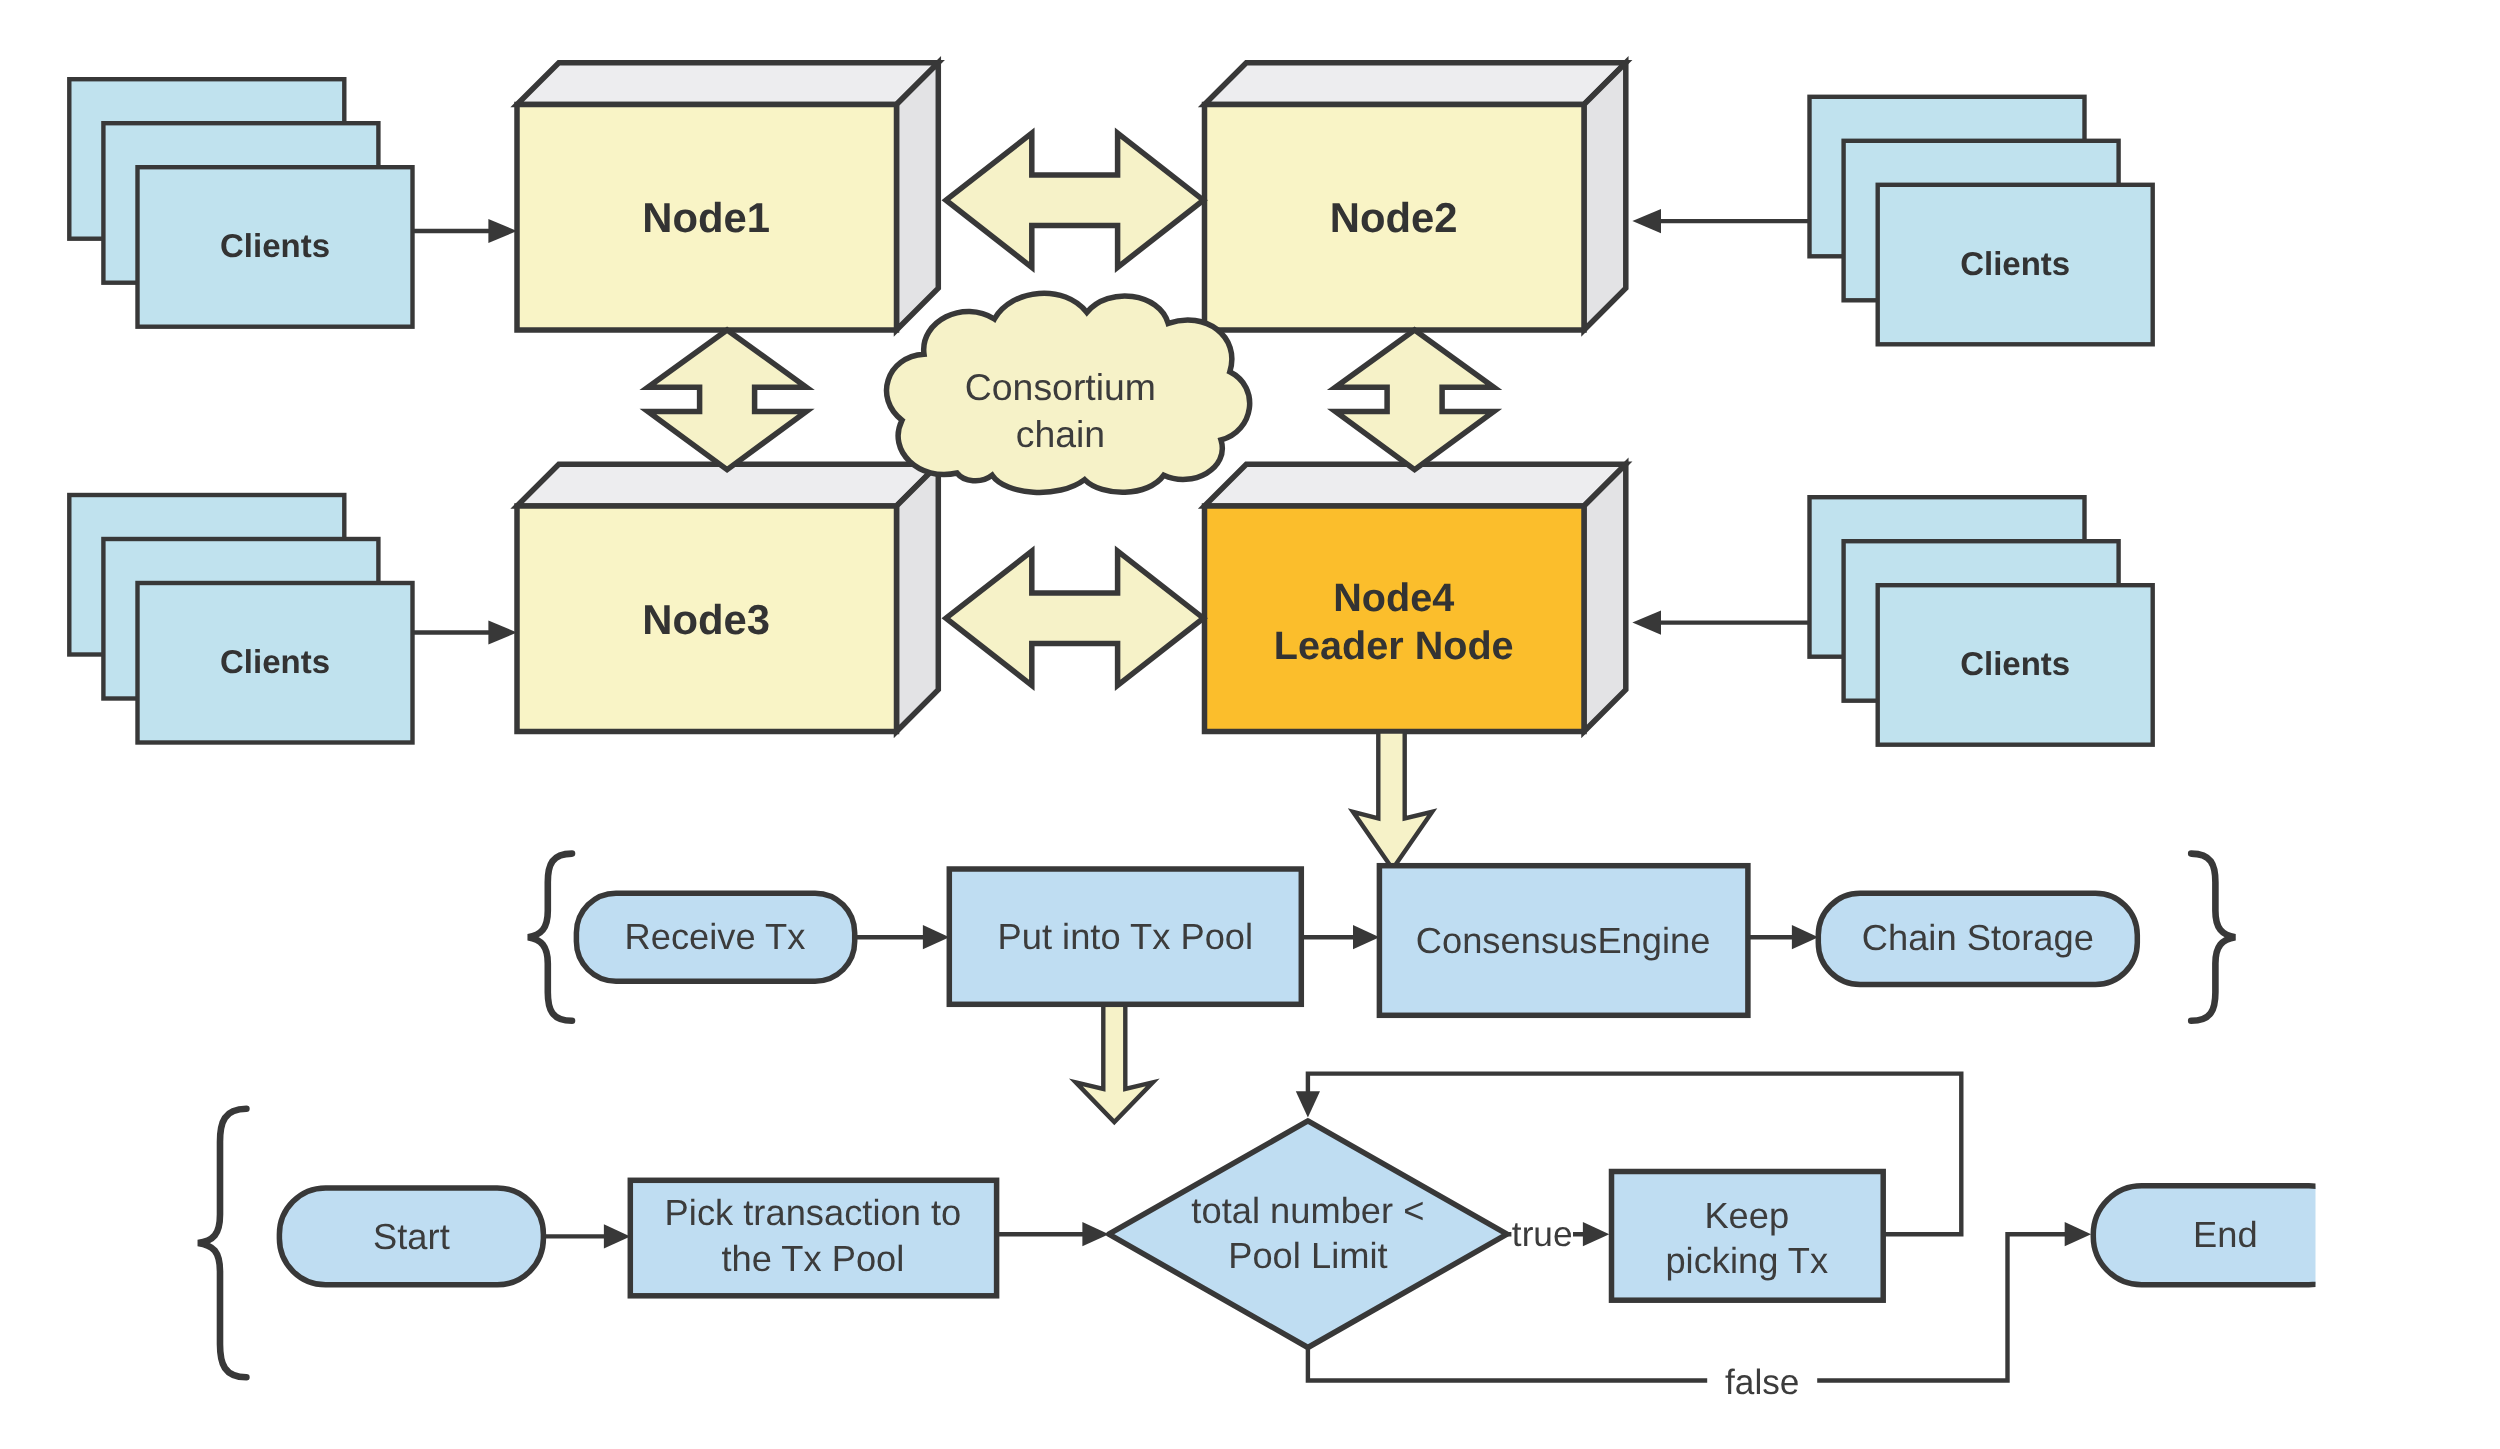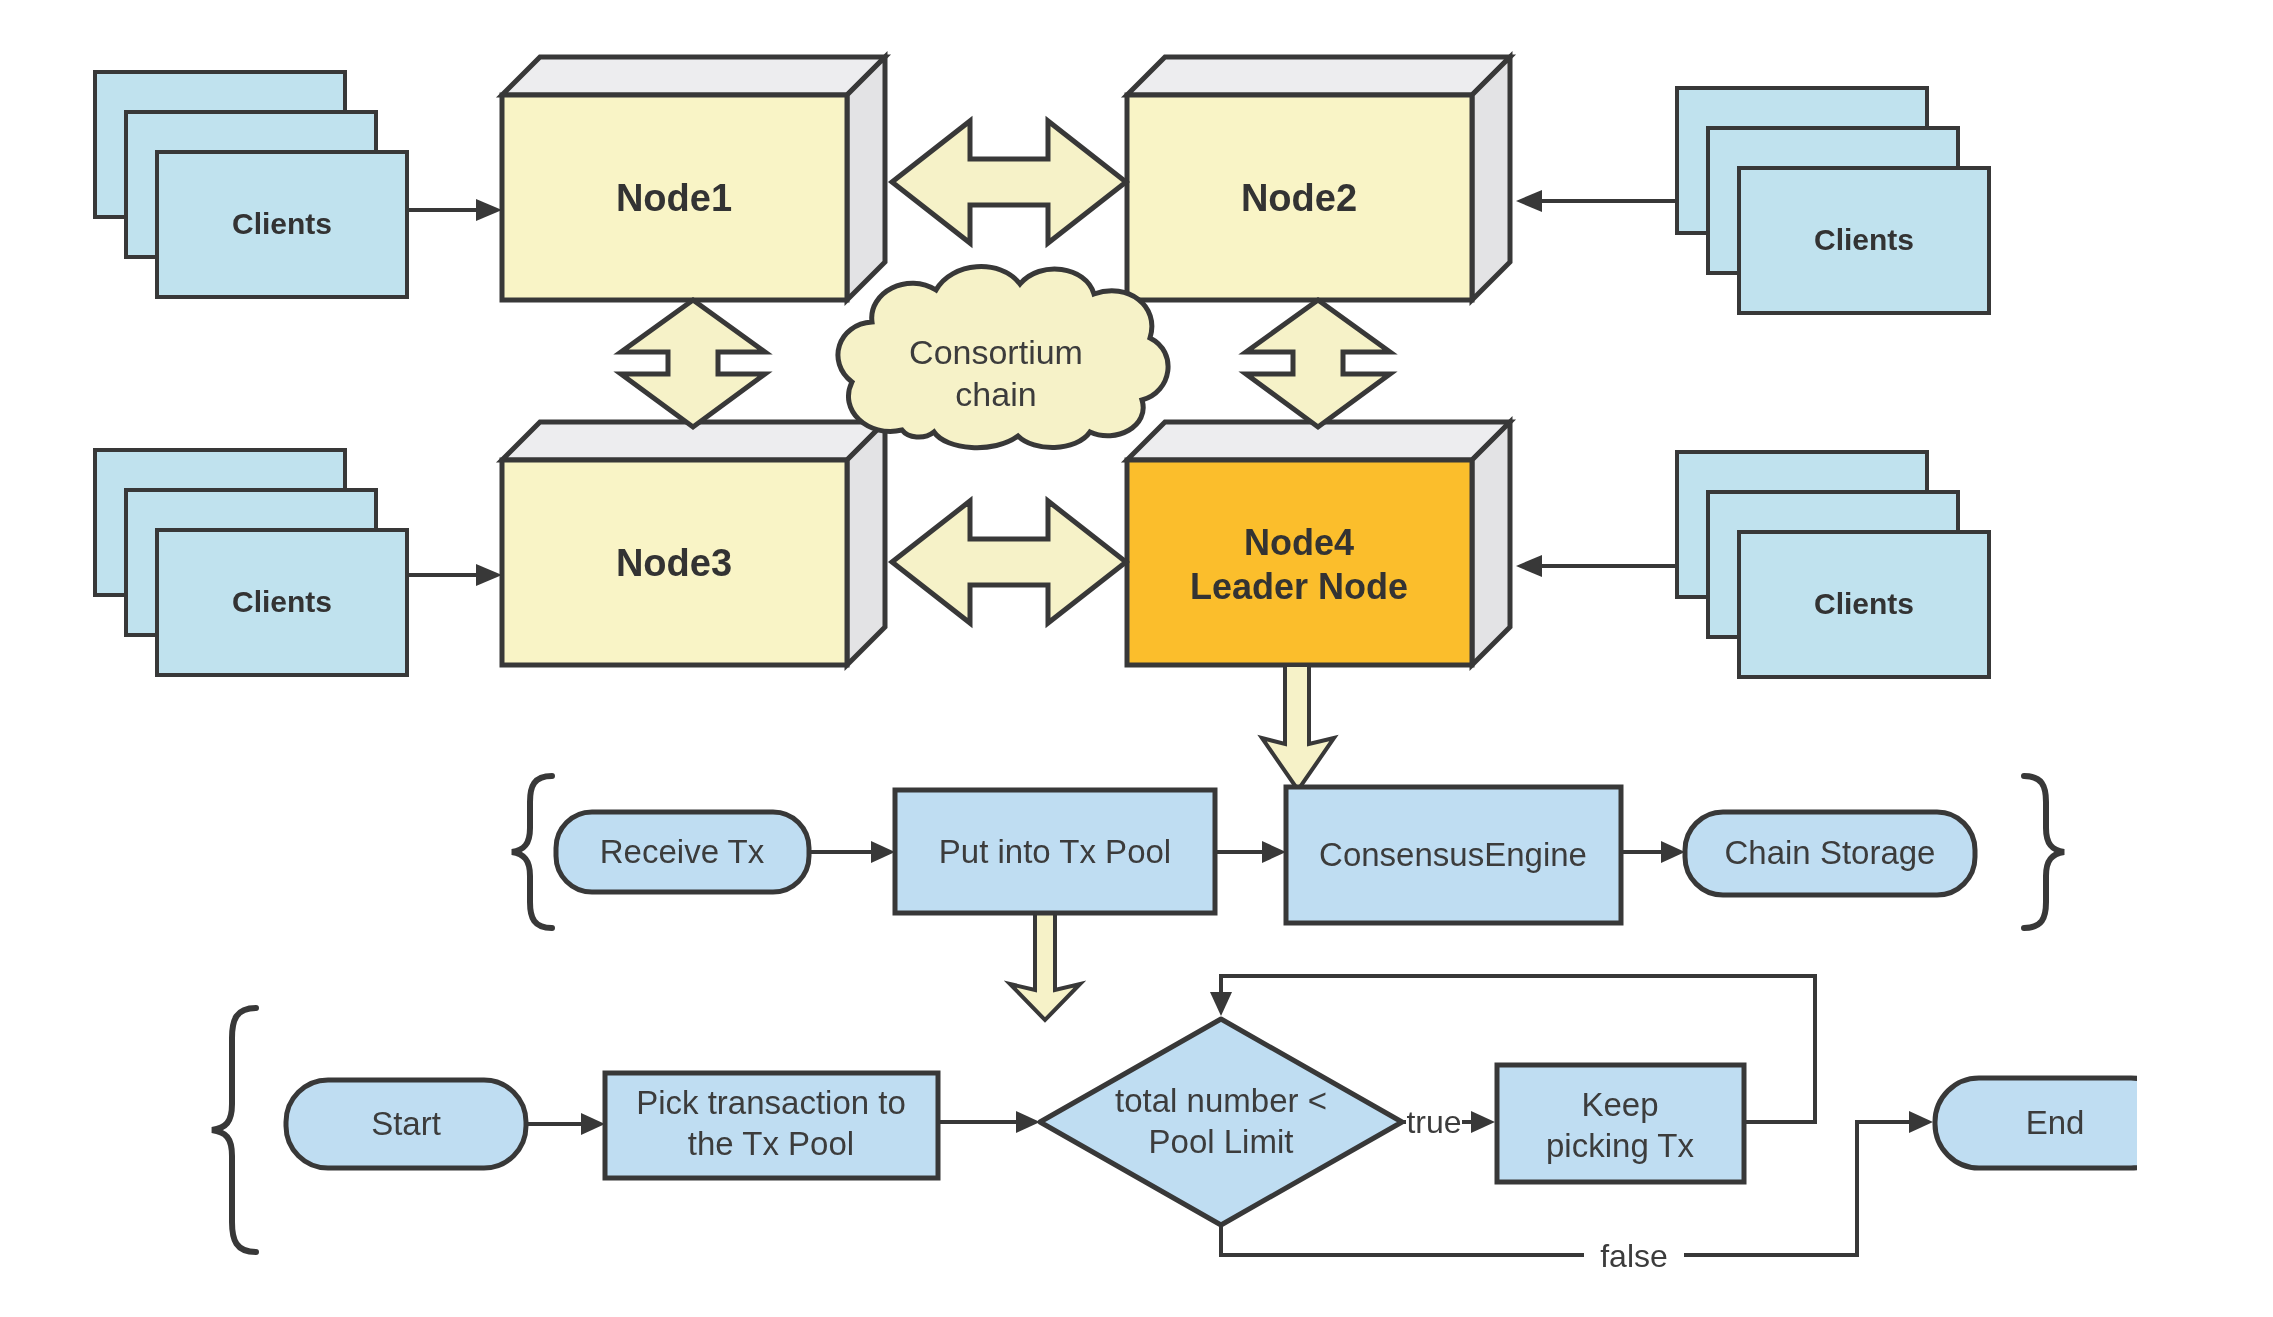--- a/index.html
+++ b/index.html
@@ -1,17 +1,17 @@
 <!DOCTYPE html>
 <html><head>
 <meta charset="utf-8">
 <style>
   html,body{margin:0;padding:0;background:#ffffff;}
   #stage{position:relative;width:2105px;height:1317px;background:#ffffff;overflow:hidden;
-         font-family:"Liberation Sans",sans-serif;margin-left:32px;}
+         font-family:"Liberation Sans",sans-serif;}
   svg{position:absolute;left:0;top:0;}
   .edge{stroke:#383838;stroke-width:4;fill:none;}
   .edge-head{fill:#383838;stroke:none;}
   .shape{stroke:#383838;stroke-width:5;}
   .card{stroke:#383838;stroke-width:4;}
   .block-arrow{stroke:#383838;stroke-width:5;stroke-linejoin:miter;}
   .brace{stroke:#383838;stroke-width:6;fill:none;stroke-linecap:round;}
   text{fill:#3C3C3C;text-anchor:middle;}
   .t-flow{font-size:33px;}
   .t-node{font-size:38px;font-weight:bold;fill:#333333;}

